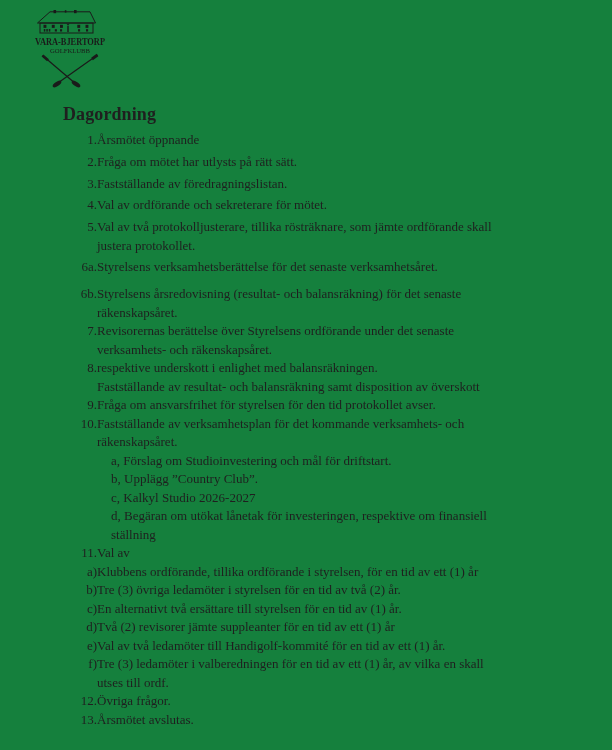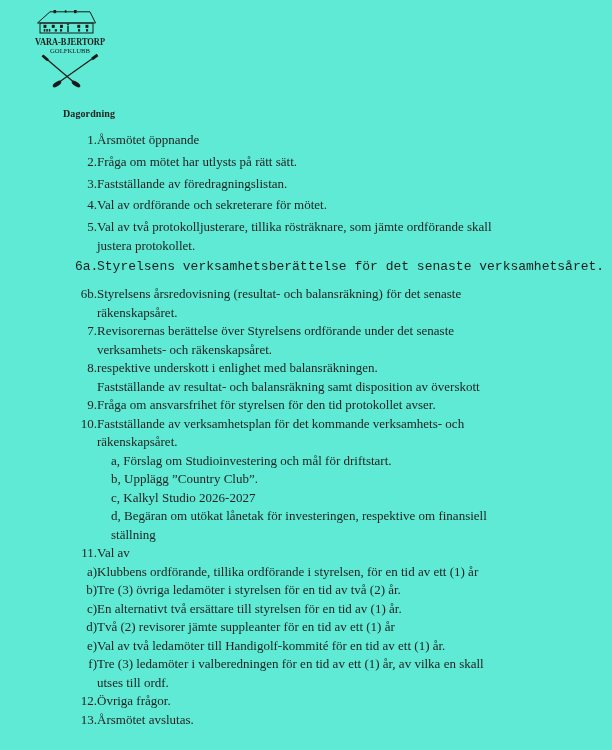--- a/index.html
+++ b/index.html
@@ -1,46 +1,46 @@
 <!DOCTYPE html>
 <html><head>
 <meta charset="utf-8">
 <style>
   html,body{margin:0;padding:0;background:#ffffff;}
   .page{
     position:relative;
     width:612px;height:750px;
-    background:#5eead4;
+    background:#15803d;
     overflow:hidden;
     font-family:"Liberation Serif", serif;
     color:#1f1f1f;
   }
   
   .logo{position:absolute;left:33px;top:10px;width:74px;height:80px;}
   .logo svg{display:block;width:74px;height:80px;}
   
   .doc-title{
     position:absolute;left:63px;top:106px;
-    font-size:10px;line-height:16px;font-weight:bold;
+    font-size:18px;line-height:16px;font-weight:bold;
     letter-spacing:0.1px;
   }
   
   .agenda{
     position:absolute;left:75px;top:131px;width:520px;
     font-size:13px;
   }
   .row{display:flex;align-items:flex-start;}
   .row .num{
     flex:none;width:22px;text-align:right;
     line-height:18.5px;white-space:pre;
   }
   .row .txt{margin-left:0;line-height:18.5px;}
   .row.sub .txt{margin-left:14px;}
   .row.sp{margin-bottom:3.3px;}
-  .row.gap{margin-bottom:8.5px;font-family:Liberation Mono, monospace;}
+  .row.gap{margin-bottom:8.5px;}
   .ln{white-space:nowrap;}
 </style>
 </head>
 <body>
 
 <div class="page">
 
   <div class="logo">
     <svg viewBox="0 0 74 80" xmlns="http://www.w3.org/2000/svg">
       <g stroke="#1a1a1a" fill="none" stroke-width="1">

